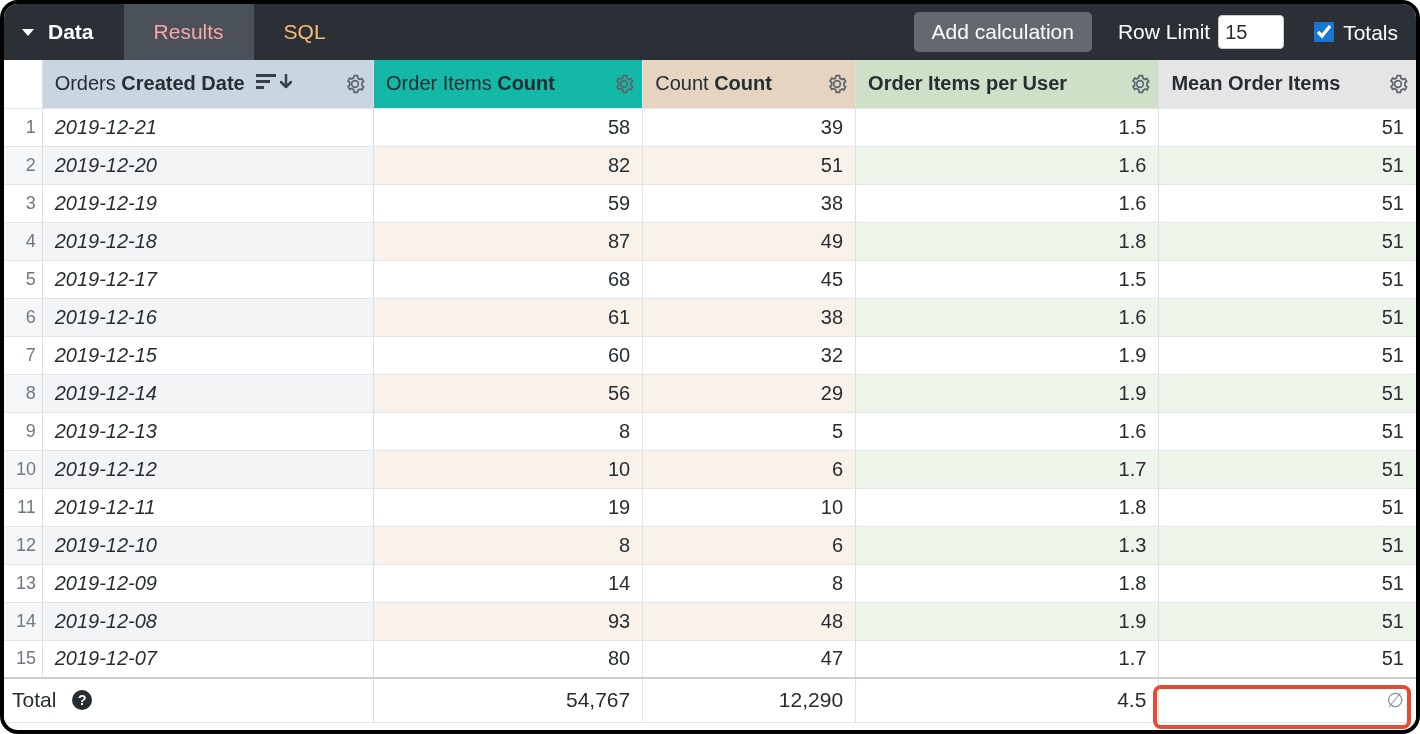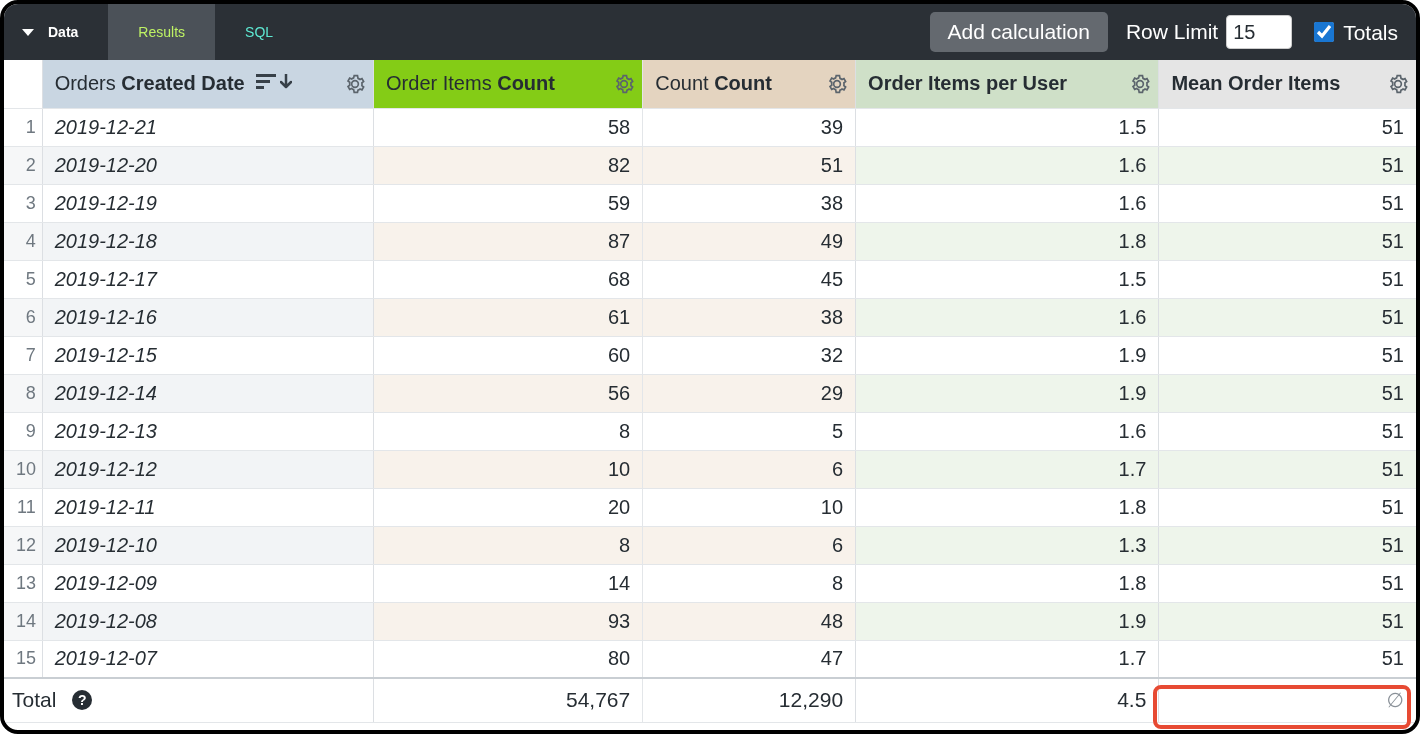--- a/index.html
+++ b/index.html
@@ -24,46 +24,46 @@
     display: flex;
     align-items: stretch;
     height: 56px;
     background: #2b3036;
     color: #fff;
   }
   .tabs { display: flex; align-items: stretch; }
   .tab {
     display: flex; align-items: center;
     padding: 0 30px;
-    font-size: 14px;
+    font-size: 21px;
     color: #c7cbd0;
     cursor: pointer;
   }
   .tab.data {
     color: #fff; font-weight: 700;
     padding-left: 18px;
     gap: 10px;
   }
   .tab.data .caret {
     width: 0; height: 0;
     border-left: 6px solid transparent;
     border-right: 6px solid transparent;
     border-top: 7px solid #fff;
     margin-right: 4px;
   }
   .tab.results {
     background: #4b5158;
-    color: #bef264;
+    color: #fca5a5;
     font-weight: 400;
   }
-  .tab.sql { color: #5eead4; }
+  .tab.sql { color: #fdba74; }
 
   .topbar-spacer { flex: 1; }
   .topbar-actions {
-    display: flex; align-items: center; gap: 18px;
+    display: flex; align-items: center; gap: 26px;
     padding-right: 18px;
   }
   .add-calc-btn {
     background: #64696f;
     color: #fff;
     border: none;
     border-radius: 5px;
     font-size: 21px;
     padding: 8px 18px;
     cursor: pointer;
@@ -123,21 +123,21 @@
     border-left: none;
   }
   tr.alt .rnum { background: #f6f7f8; }
 
   
   td.date { text-align: left; font-style: italic; }
 
   
   th.h-rownum { background: #fff; border-left: none; border-bottom: 1px solid #e3e6e9; }
   th.h-date   { background: #c9d6e2; }
-  th.h-oic    { background: #84cc16; }
+  th.h-oic    { background: #14b8a6; }
   th.h-uc     { background: #e4d4c0; }
   th.h-oipu   { background: #cfe0c8; }
   th.h-moi    { background: #e5e5e5; }
 
   th .prefix { font-weight: 400; }
   th .label  { font-weight: 700; }
   th.h-oipu .label, th.h-moi .label { font-weight: 700; }
   th.h-oipu, th.h-moi { font-weight: 400; }
 
   
@@ -369,21 +369,21 @@
             <td class="rnum">10</td>
             <td class="date">2019-12-12</td>
             <td class="oic">10</td>
             <td class="uc">6</td>
             <td class="oipu">1.7</td>
             <td class="moi">51</td>
           </tr>
           <tr>
             <td class="rnum">11</td>
             <td class="date">2019-12-11</td>
-            <td class="oic">20</td>
+            <td class="oic">19</td>
             <td class="uc">10</td>
             <td class="oipu">1.8</td>
             <td class="moi">51</td>
           </tr>
           <tr class="alt">
             <td class="rnum">12</td>
             <td class="date">2019-12-10</td>
             <td class="oic">8</td>
             <td class="uc">6</td>
             <td class="oipu">1.3</td>

